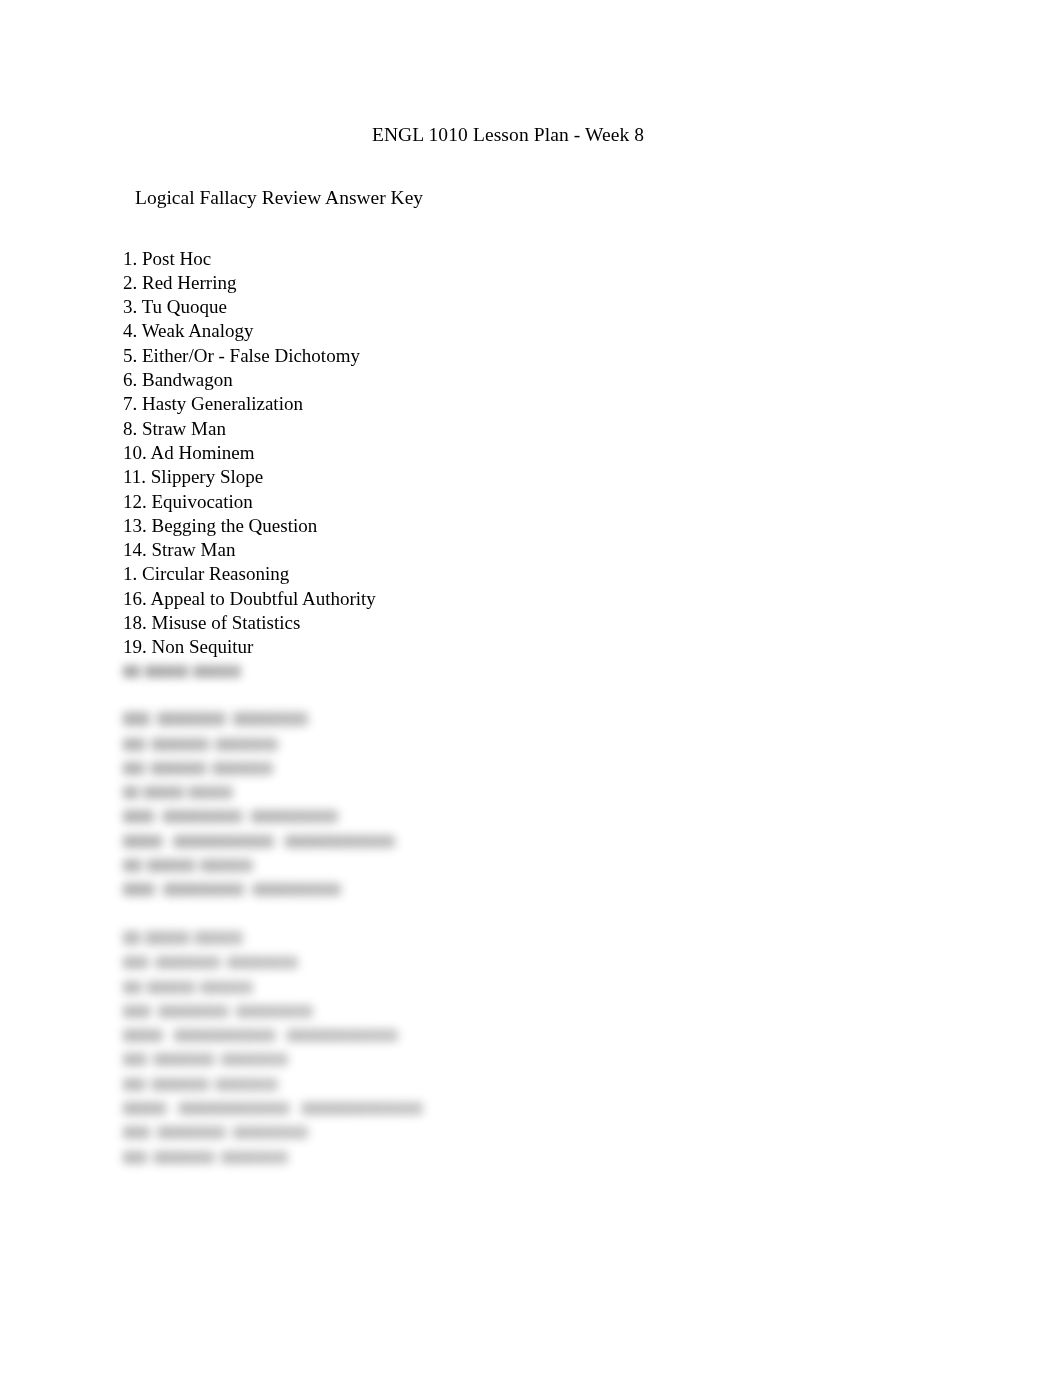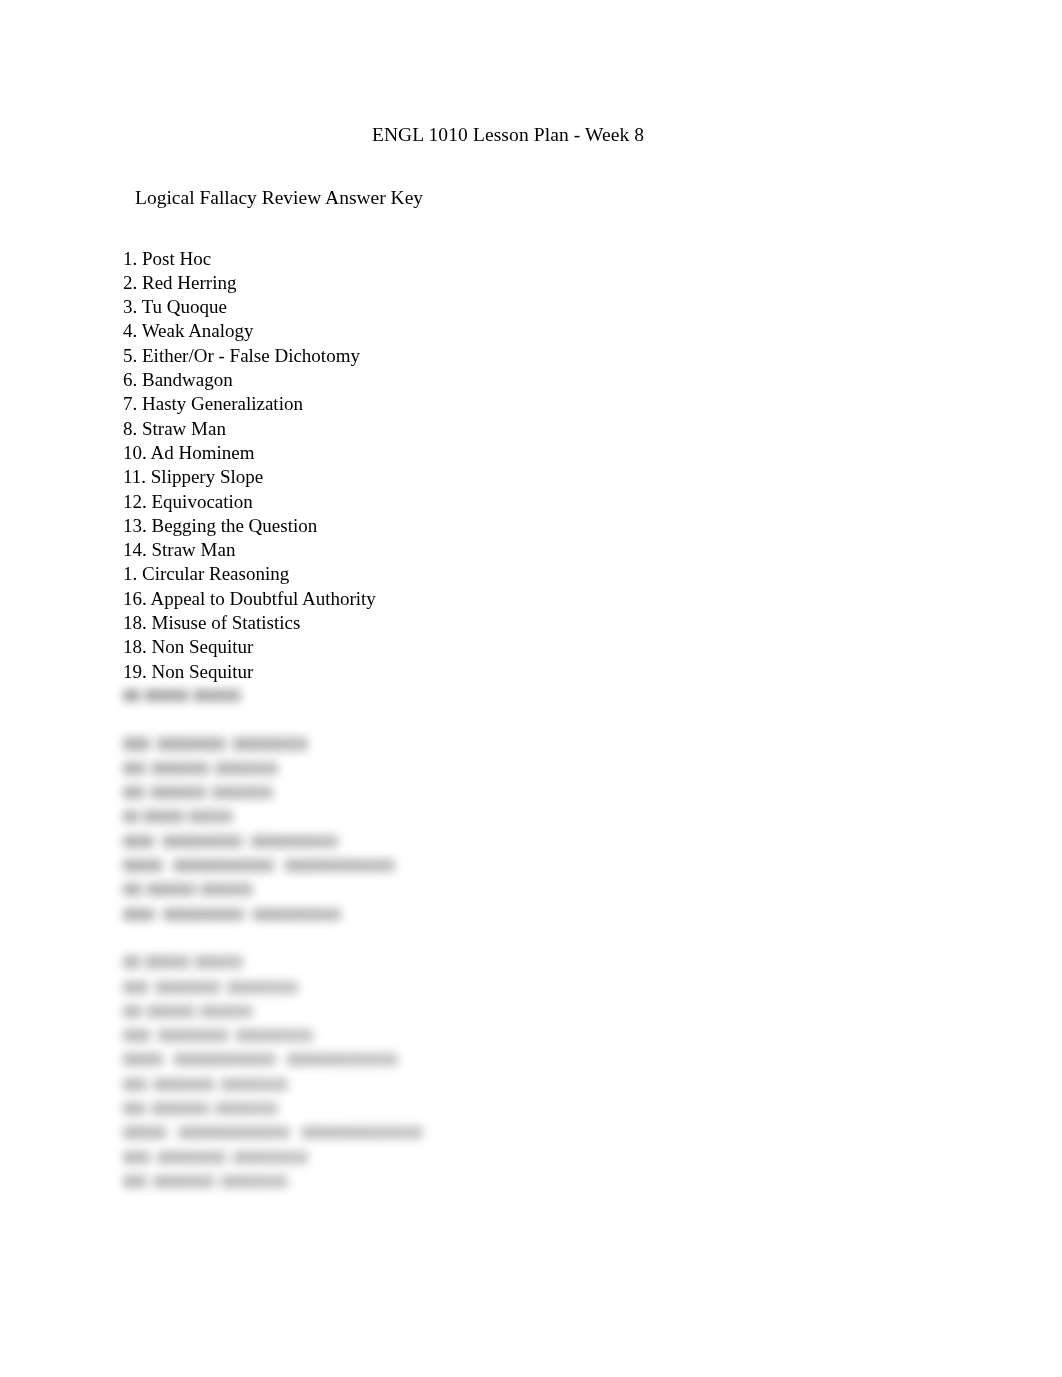--- a/index.html
+++ b/index.html
@@ -136,21 +136,20 @@
       <li>7. Hasty Generalization</li>
       <li>8. Straw Man</li>
       <li>10. Ad Hominem</li>
       <li>11. Slippery Slope</li>
       <li>12. Equivocation</li>
       <li>13. Begging the Question</li>
       <li>14. Straw Man</li>
       <li>1. Circular Reasoning</li>
       <li>16. Appeal to Doubtful Authority</li>
       <li>18. Misuse of Statistics</li>
-      <li>18. Non Sequitur</li>
       <li>19. Non Sequitur</li>
     </ol>
 
     <div class="blur-block">
       <div class="blur-line">
           <span style="width: 118px;"></span>
         </div>
     </div>
 
     <div class="spacer"></div>

